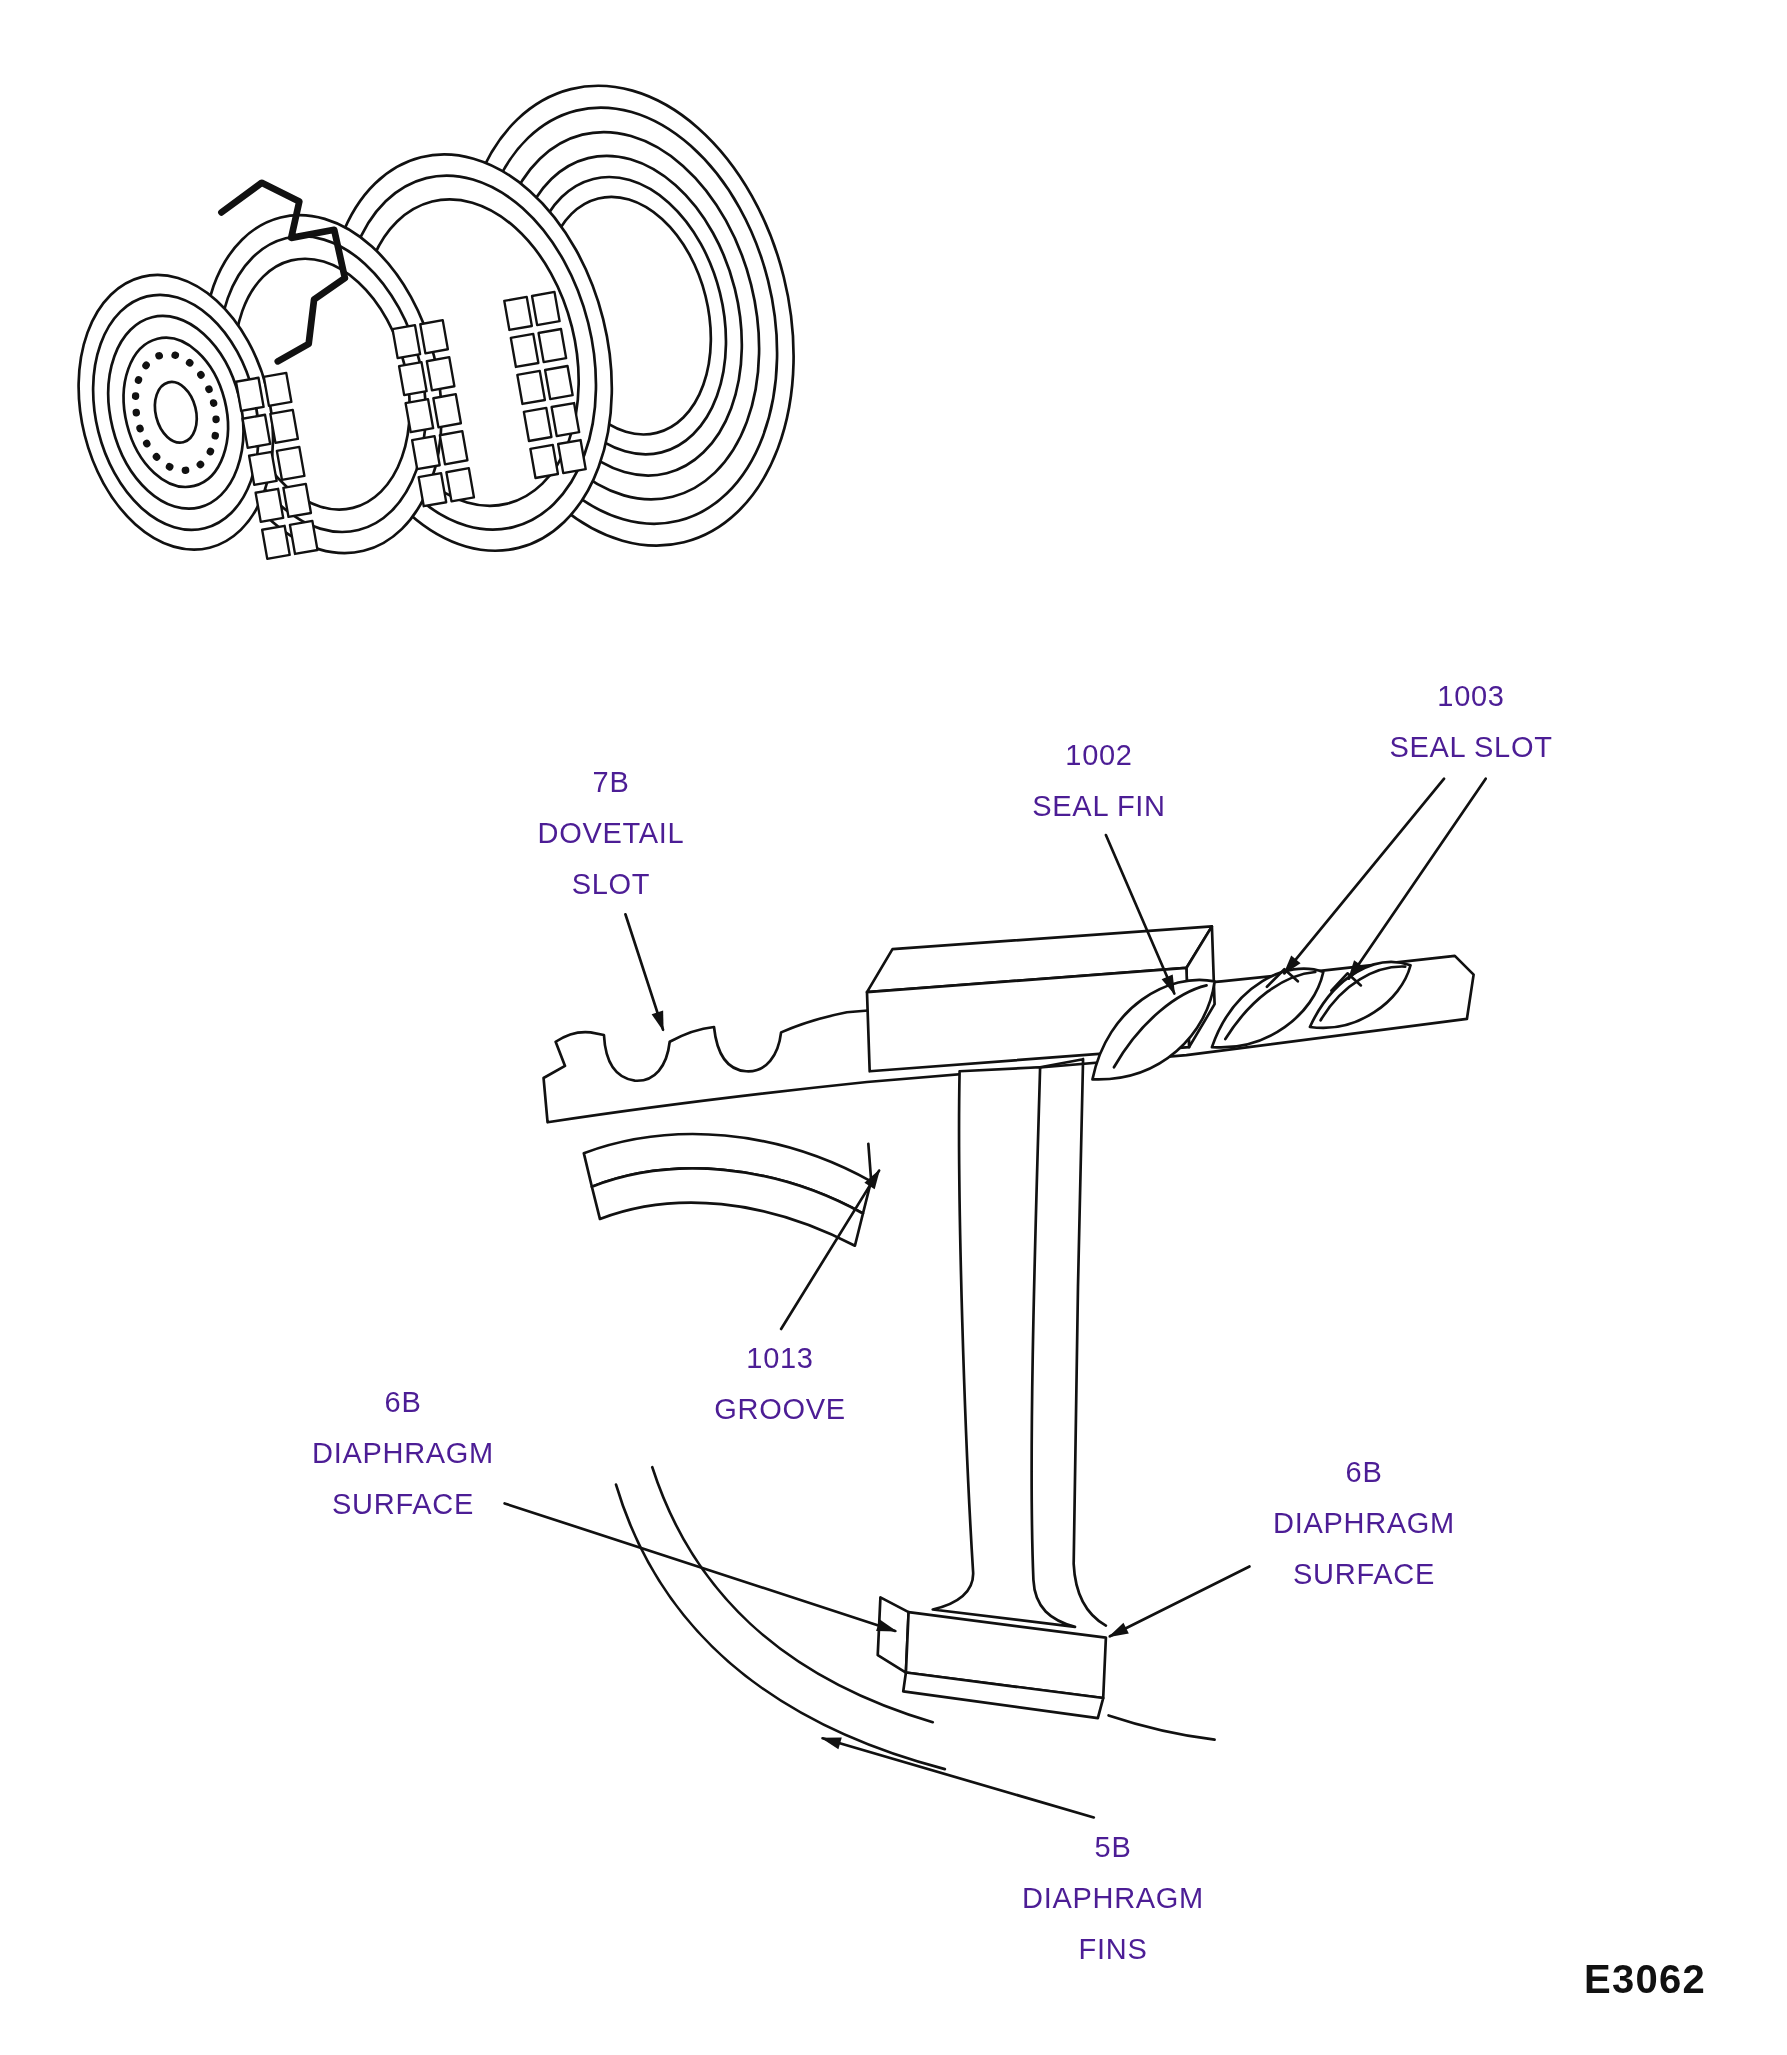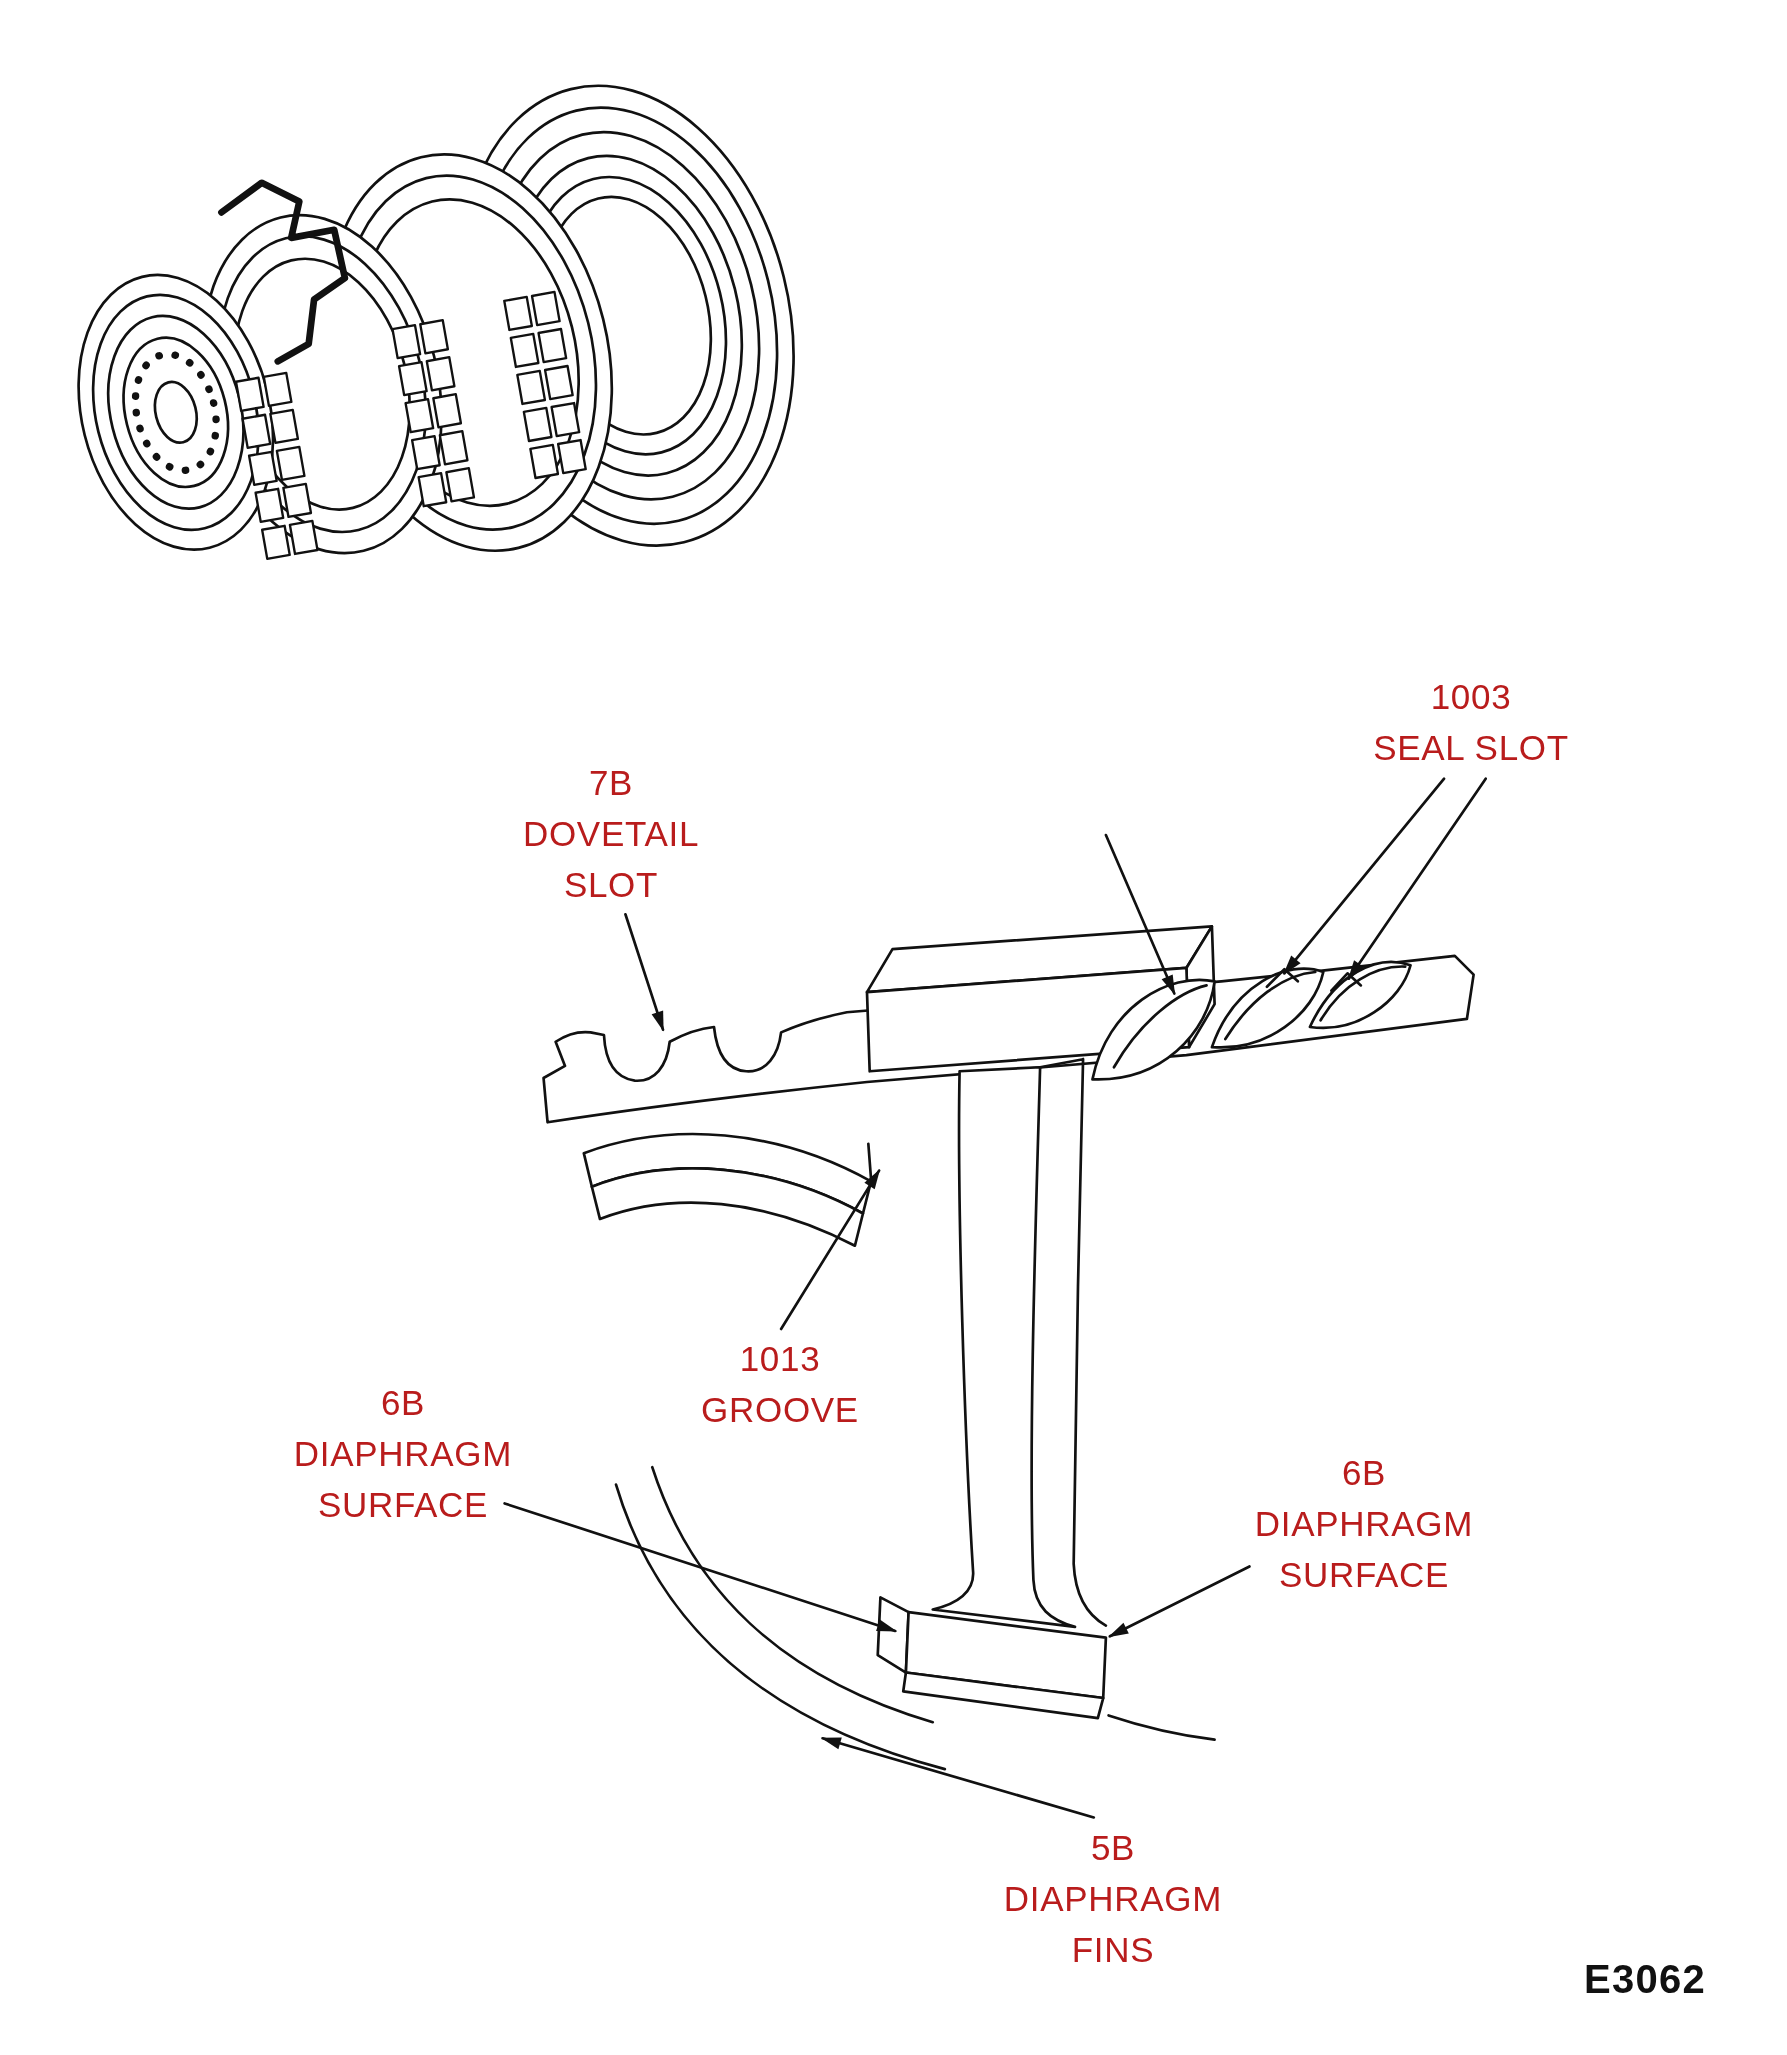--- a/index.html
+++ b/index.html
@@ -14,25 +14,25 @@
   }
   .art{
     position:absolute;
     left:0;top:0;
     width:1787px;height:2056px;
   }
   .callout{
     position:absolute;
     transform:translateX(-50%);
     text-align:center;
-    font-size:35px;
+    font-size:29px;
     line-height:51px;
     letter-spacing:0.7px;
     white-space:nowrap;
-    color:#b91c1c;
+    color:#4c1d95;
   }
   .callout span{display:block;}
   .callout span:empty{display:none;}
   .figure-code{
     position:absolute;
     font-size:40px;
     font-weight:bold;
     letter-spacing:1.3px;
     color:#111111;
   }
@@ -187,20 +187,25 @@
       <path d="M 1630,2708 L 1226,2590" marker-end="url(#ah)"></path>
     </g>
   </svg>
 
   <div class="callout" style="left:611px; top:757px;">
     <span>7B</span>
     <span>DOVETAIL</span>
     <span>SLOT</span>
   </div>
 
+  <div class="callout" style="left:1099px; top:730px;">
+    <span>1002</span>
+    <span>SEAL FIN</span>
+
+  </div>
 
   <div class="callout" style="left:1471px; top:671px;">
     <span>1003</span>
     <span>SEAL SLOT</span>
 
   </div>
 
   <div class="callout" style="left:780px; top:1333px;">
     <span>1013</span>
     <span>GROOVE</span>

